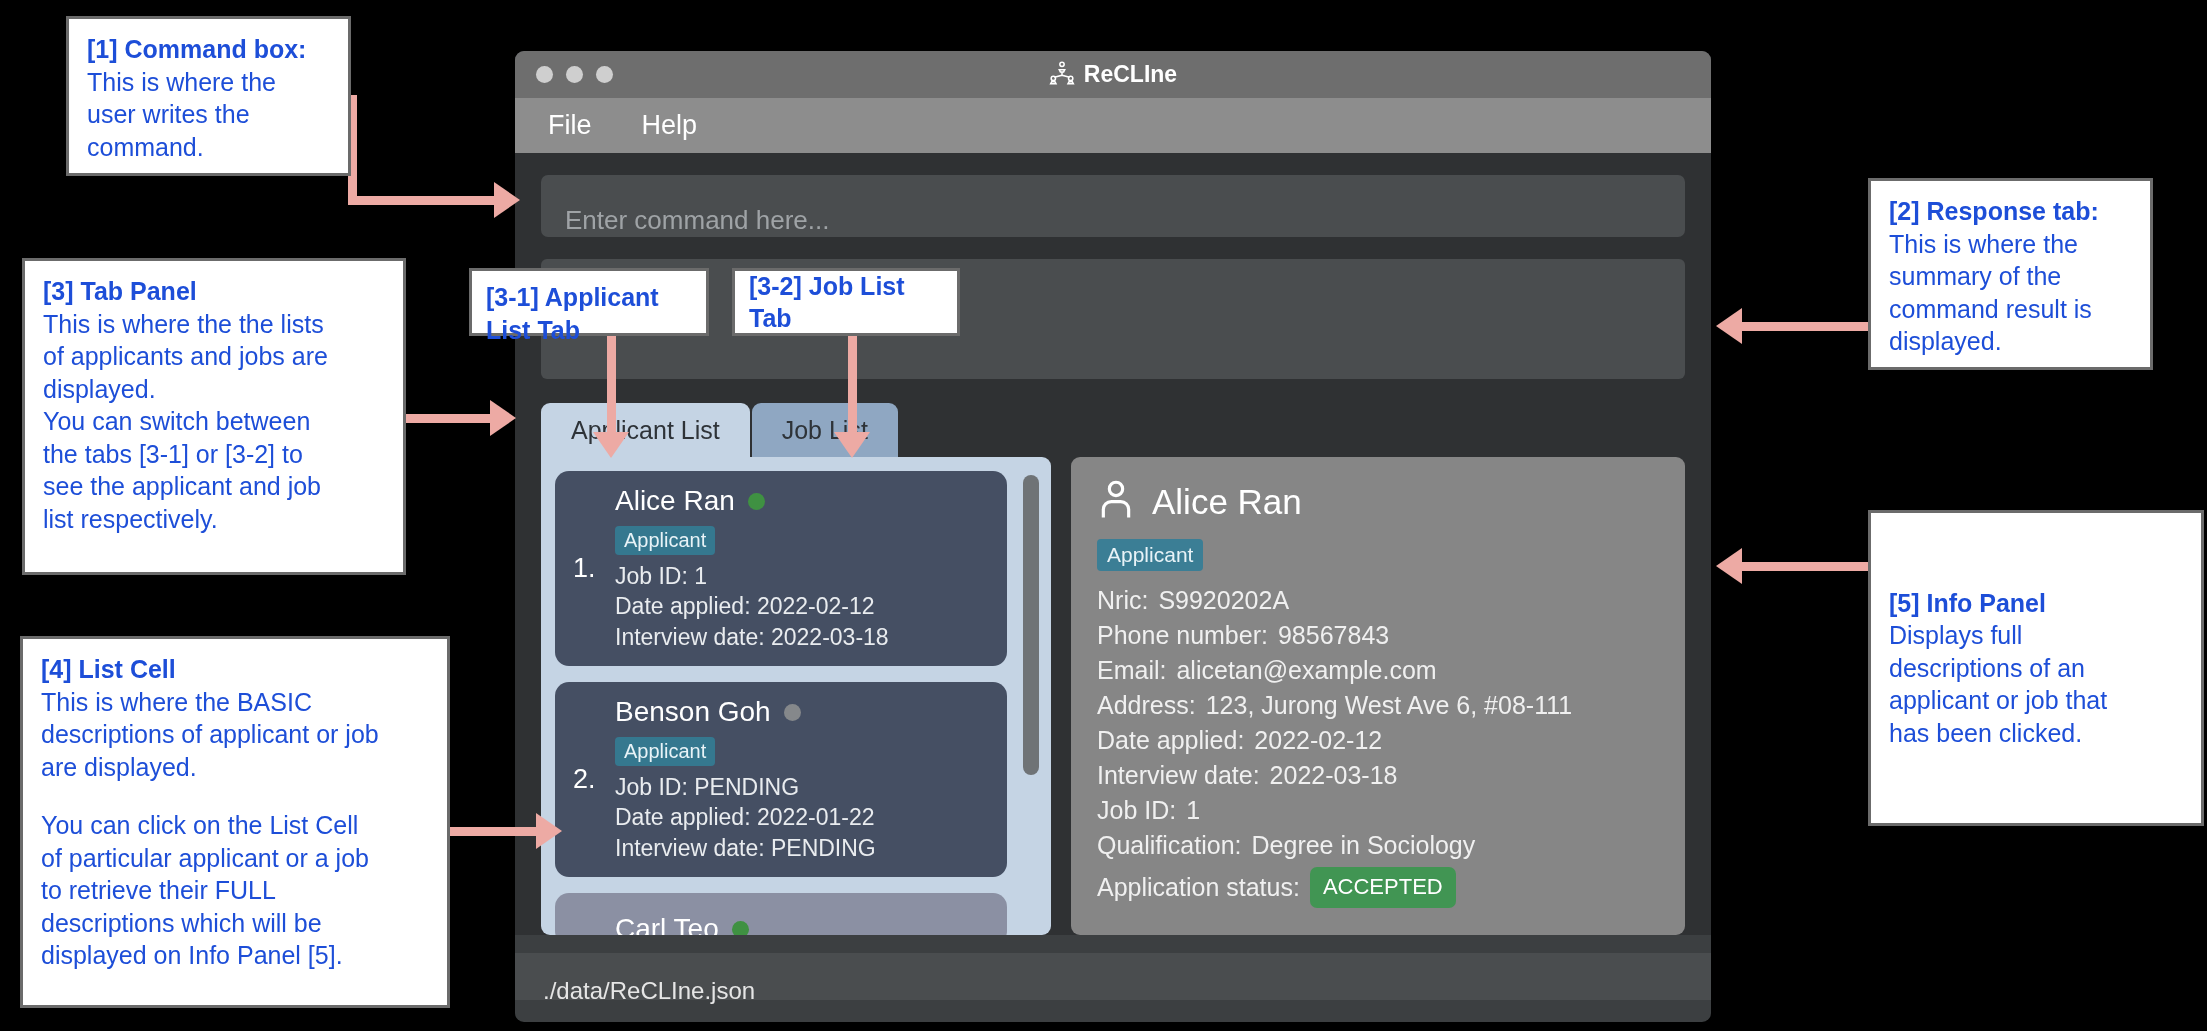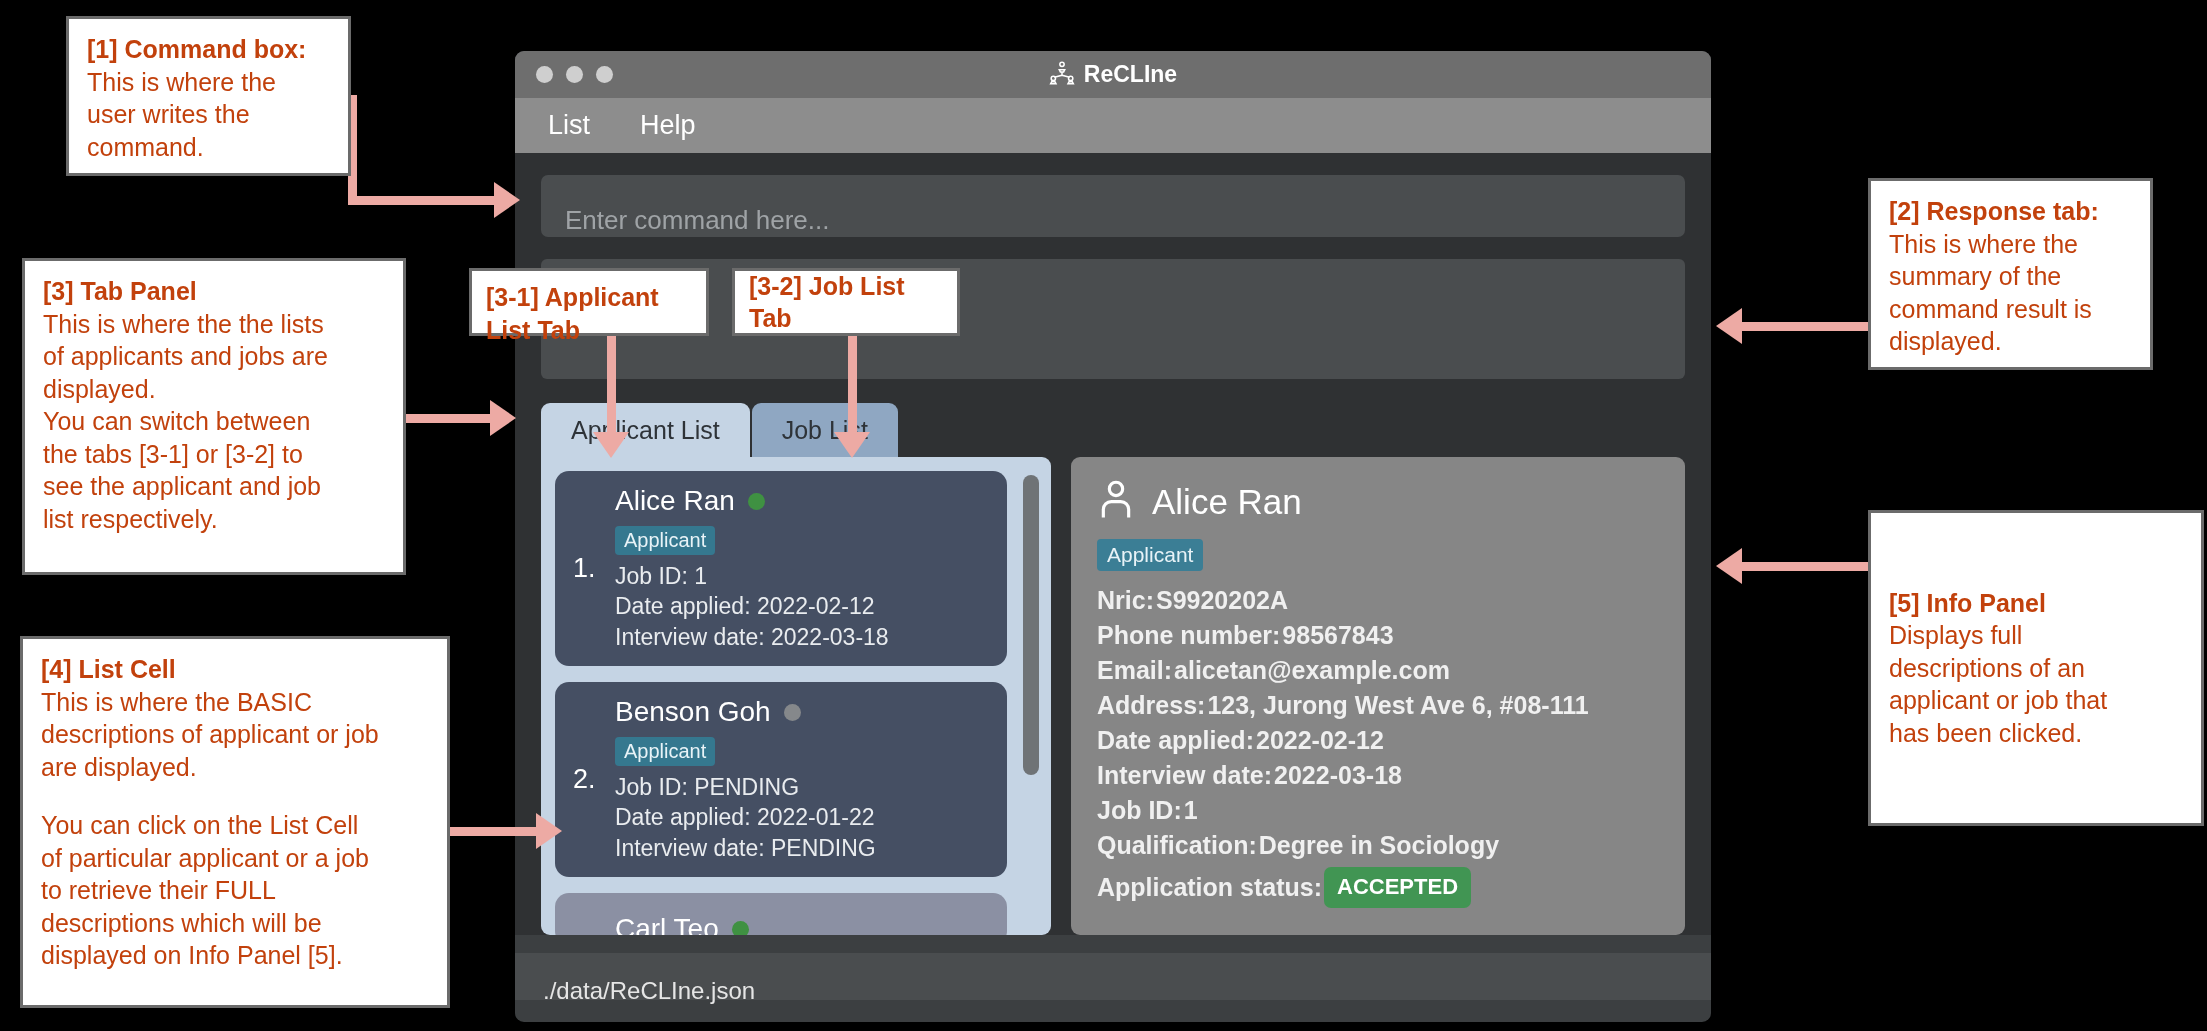--- a/index.html
+++ b/index.html
@@ -1,21 +1,21 @@
 <!DOCTYPE html>
 <html><head>
 <meta charset="utf-8">
 <style>
   html,body{margin:0;padding:0;background:#000;}
   body{width:2207px;height:1031px;position:relative;overflow:hidden;
        font-family:"Liberation Sans",sans-serif;}
 
   
   .callout{position:absolute;background:#ffffff;border:3px solid #6b6b6b;
-           box-sizing:border-box;padding:14px 18px;color:#c2410c;
+           box-sizing:border-box;padding:14px 18px;color:#1d4ed8;
            font-size:25px;line-height:1.30;z-index:40;}
   .callout b{font-weight:bold;}
   .callout p{margin:0;}
   .callout .gap{height:26px;}
 
   
   .arrow{position:absolute;z-index:35;}
   .ar-line-h{position:absolute;height:9px;background:#edaaa4;}
   .ar-line-v{position:absolute;width:9px;background:#edaaa4;}
   .ar-head-r{position:absolute;width:0;height:0;
@@ -79,21 +79,21 @@
   .cell-line{color:#e9ecef;font-size:23px;line-height:1.32;}
 
   
   #info-panel{flex:1;background:#868686;border-radius:9px;padding:22px 26px;
               box-sizing:border-box;}
   #info-head{display:flex;align-items:center;gap:17px;}
   #info-name{color:#ffffff;font-size:35px;}
   #info-badge{display:inline-block;background:#3b7e95;color:#e8f3f7;font-size:21px;
               padding:4px 10px;border-radius:4px;margin:14px 0 12px 0;}
   .info-row{color:#f0f0f0;font-size:25px;line-height:1.40;display:flex;
-            align-items:center;gap:2px;font-weight:bold;}
+            align-items:center;gap:10px;}
   .info-row .k{white-space:nowrap;}
   .status-pill{display:inline-block;background:#419553;color:#ffffff;font-size:22px;
                padding:5px 13px;border-radius:7px;}
 
   #statusbar{height:47px;background:#4a4d4f;display:flex;align-items:center;
              padding-left:28px;margin-top:18px;}
   #statusbar span{color:#e6e6e6;font-size:24px;margin-top:28px;}
 </style>
 </head>
 <body>
@@ -211,21 +211,21 @@
           <circle cx="20" cy="17" r="2"></circle>
             <path d="M17.5 22h5l-1-2h-3z"></path>
           <path d="M12 11v3M12 14l-7 2M12 14l7 2"></path>
         </svg>
       </span>
       <span id="title-text">ReCLIne</span>
     </div>
   </div>
 
   <div id="menubar">
-    <div class="menu-item">List</div>
+    <div class="menu-item">File</div>
     <div class="menu-item">Help</div>
   </div>
 
   <div id="body-area">
 
     <div id="command-box">
       <span id="command-placeholder">Enter command here...</span>
     </div>
 
     <div id="response-box"></div>

